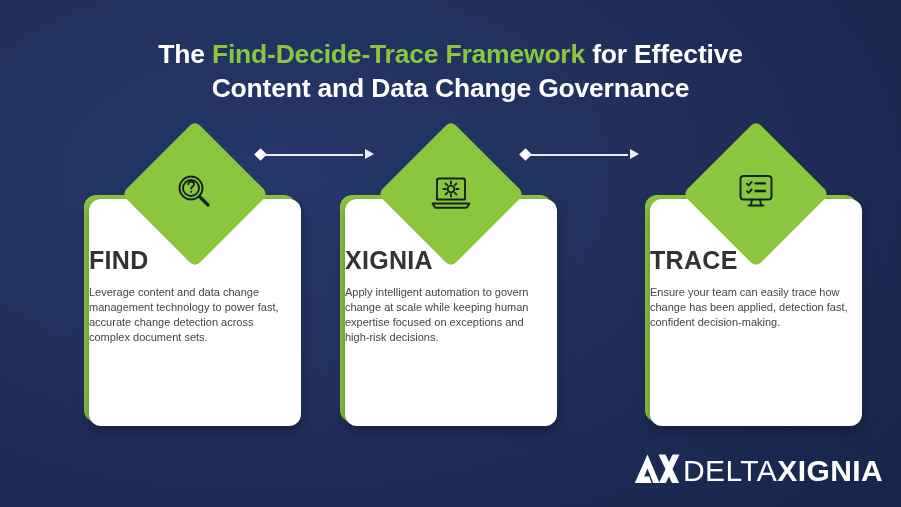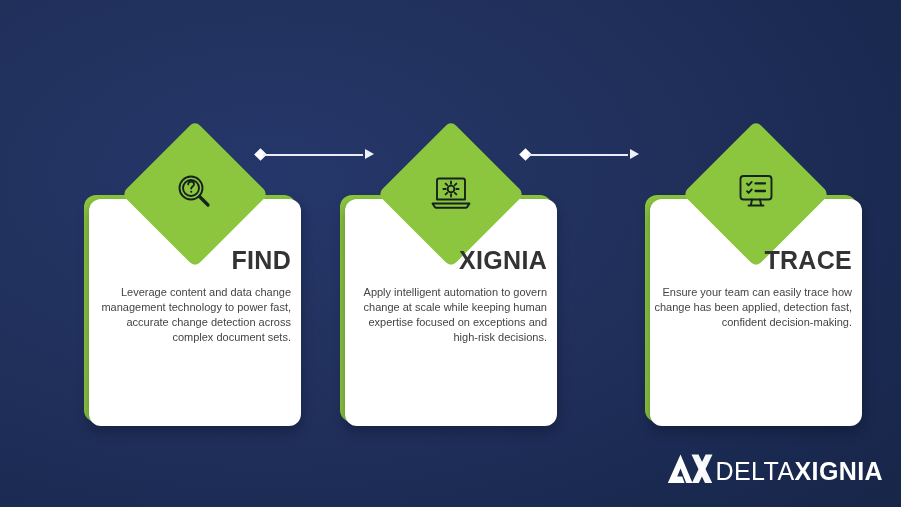--- a/index.html
+++ b/index.html
@@ -108,21 +108,21 @@
 
   
   .card-body {
     position: absolute;
     left: 5px;
     top: 57px;
     width: 212px;
     height: 227px;
     box-sizing: border-box;
     padding: 47px 10px 12px 0;
-    text-align: right;
+    text-align: left;
   }
   .card-title {
     font-size: 25px;
     font-weight: bold;
     color: #333333;
     letter-spacing: 0.3px;
     margin-bottom: 10px;
   }
   .card-desc {
     font-size: 11px;
@@ -171,34 +171,38 @@
   .logo {
     position: absolute;
     right: 18px;
     bottom: 18px;
     display: flex;
     align-items: center;
     gap: 3px;
   }
   .logo-mark { display: block; }
   .logo-text {
-    font-size: 25px;
+    font-size: 30px;
     color: #ffffff;
     letter-spacing: 0.4px;
     line-height: 1;
     white-space: nowrap;
   }
   .logo-light { font-weight: 300; }
   .logo-bold { font-weight: bold; }
 </style>
 </head>
 <body>
 
 <div id="stage">
 
+  <div class="title-block">
+    <div class="title-line"><span>The </span><span class="accent">Find-Decide-Trace Framework</span><span> for Effective</span></div>
+    <div class="title-line">Content and Data Change Governance</div>
+  </div>
 
   <div class="connector k0">
     <span class="conn-diamond"></span>
     <span class="conn-line"></span>
     <span class="conn-arrow"></span>
   </div>
   <div class="connector k1">
     <span class="conn-diamond"></span>
     <span class="conn-line"></span>
     <span class="conn-arrow"></span>

